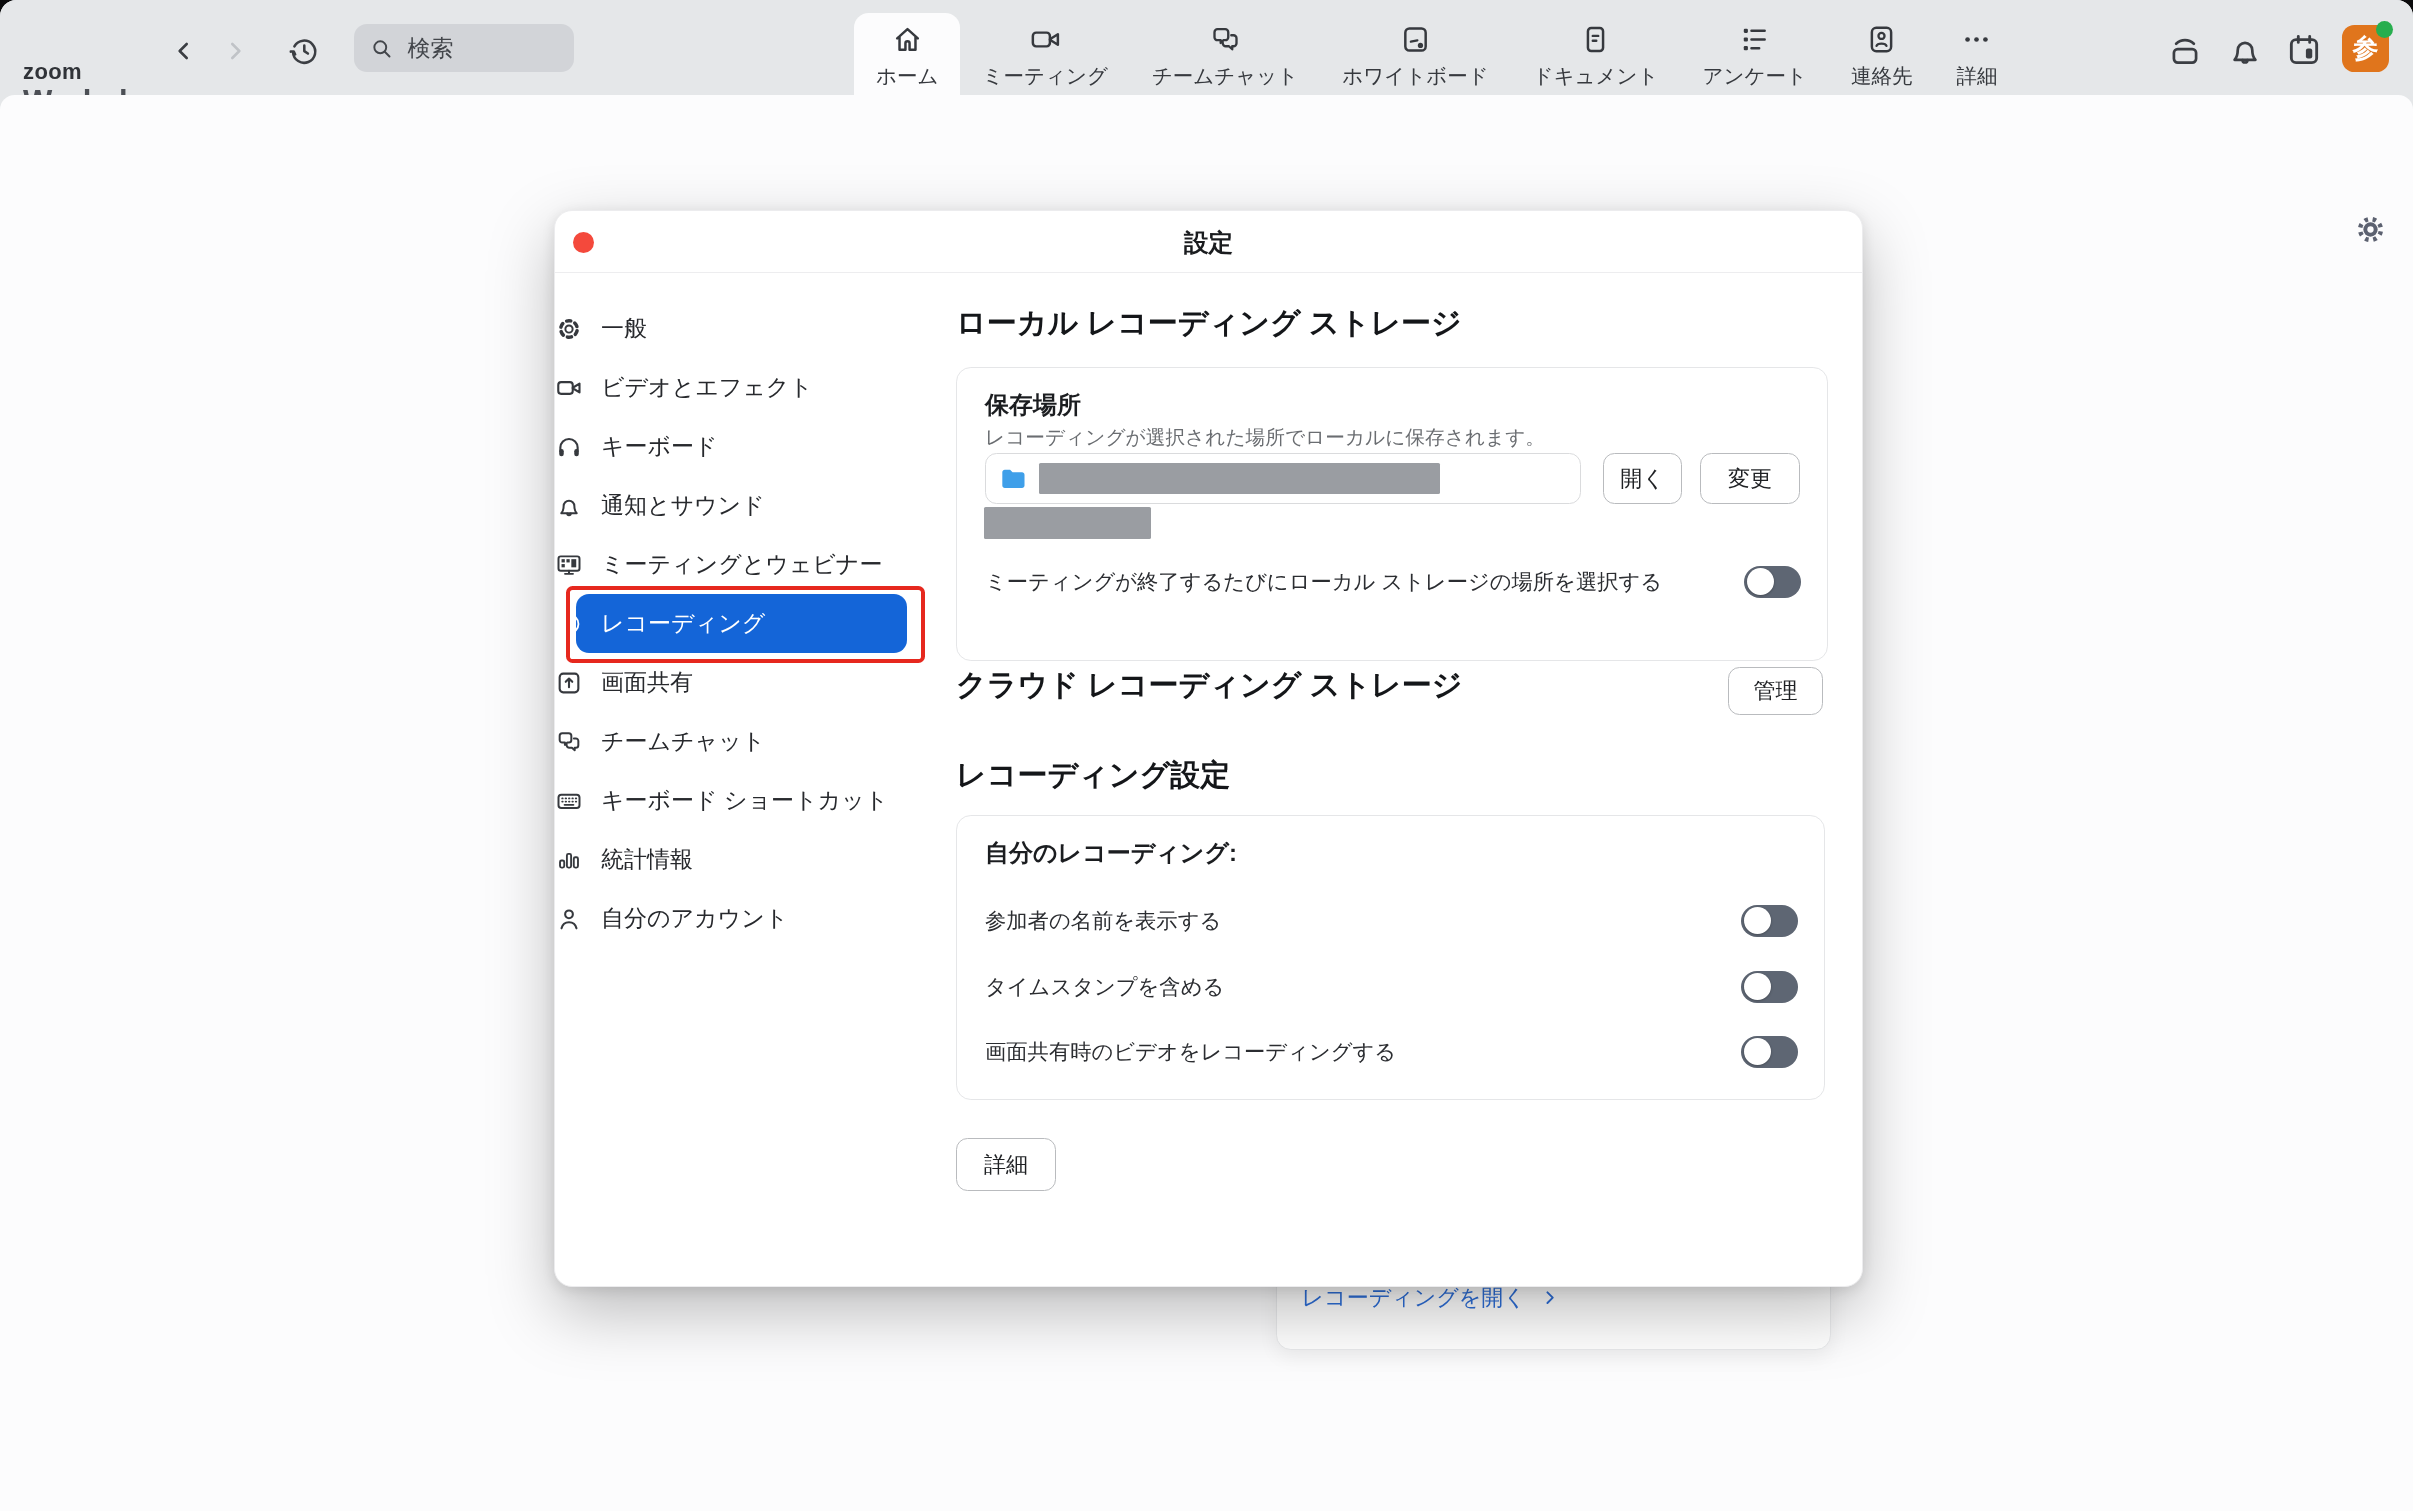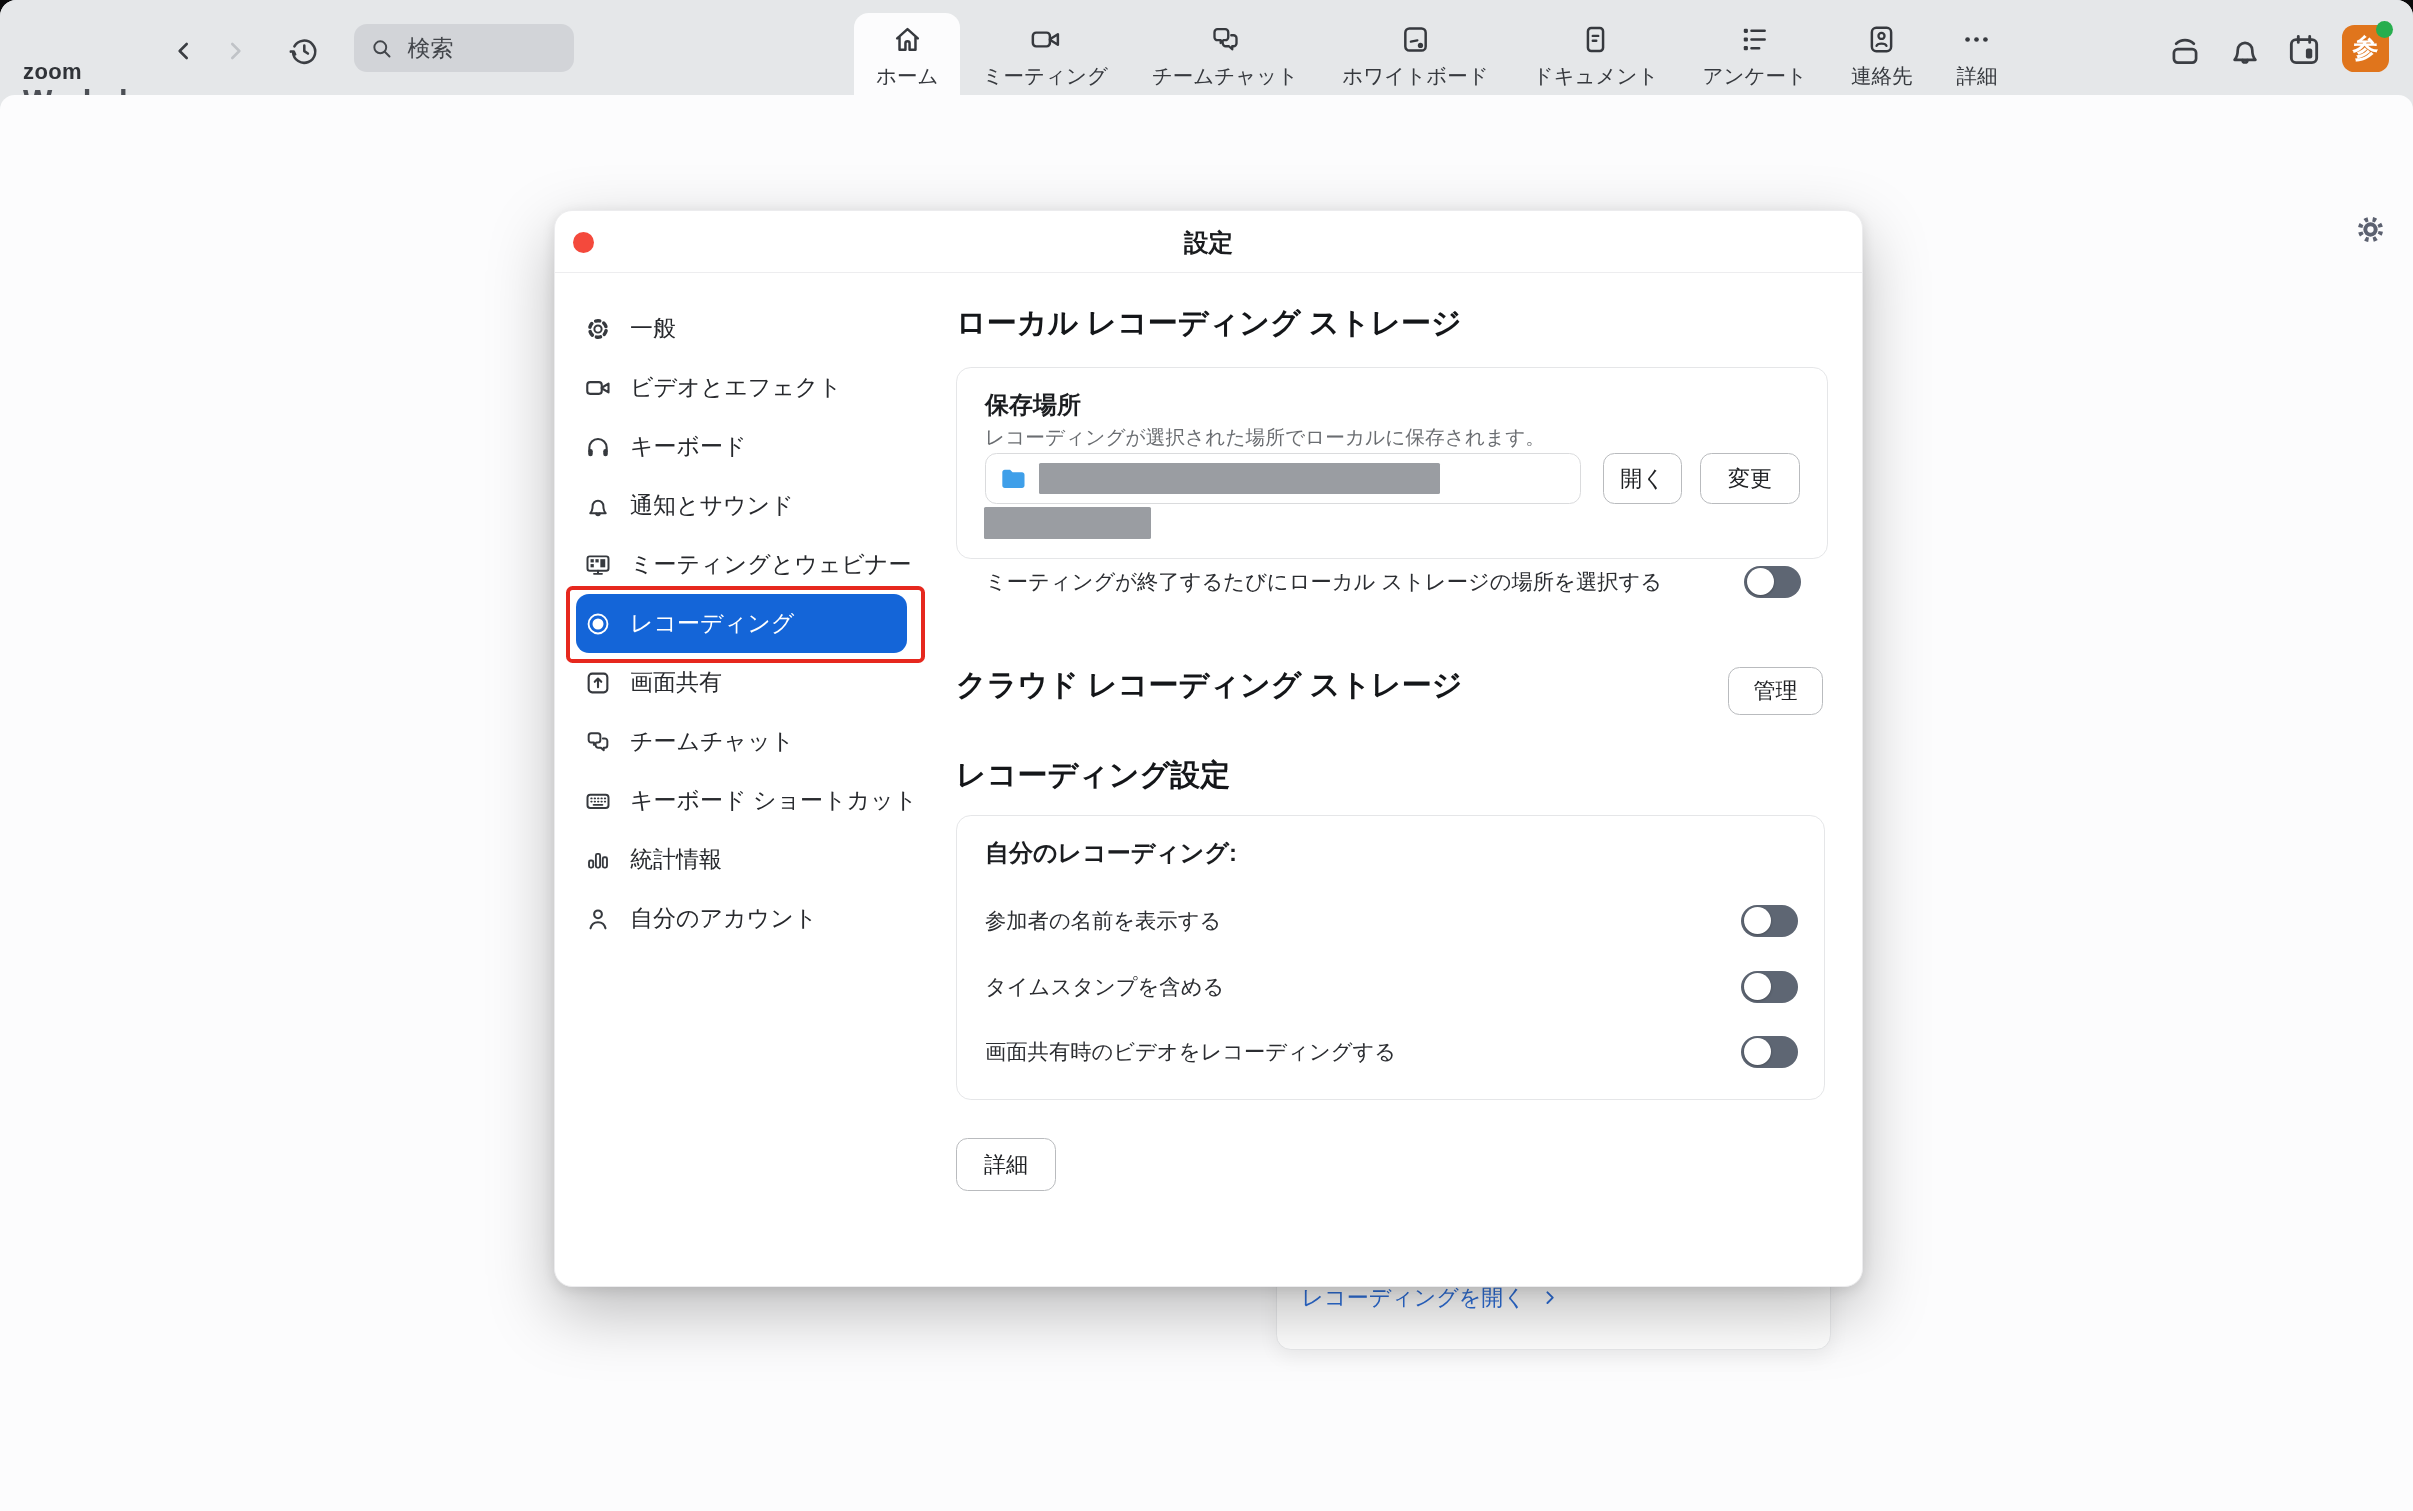--- a/index.html
+++ b/index.html
@@ -47,34 +47,34 @@
   
   #dialog{position:absolute;left:554px;top:115px;width:1309px;height:1077px;background:#fff;border-radius:18px;
     box-shadow:0 24.6px 66px rgba(0,0,0,.26),0 3.3px 13px rgba(0,0,0,.10);border:0.8px solid #ececee;}
   #dlg-header{position:absolute;left:0;top:0;width:100%;height:62px;border-bottom:1.6px solid #ededef;}
   #dlg-close{position:absolute;left:18px;top:20.5px;width:21.3px;height:21.3px;border-radius:50%;background:#f4493c;}
   #dlg-title{position:absolute;left:0;top:0;width:100%;height:62px;display:flex;align-items:center;justify-content:center;
     font-size:24.6px;font-weight:700;color:#1a1c1f;}
 
   
   #side-list{position:absolute;left:0;top:88px;width:386px;}
-  .side-item{position:relative;height:59px;display:flex;align-items:center;padding-left:29px;gap:18px;color:#27292d;font-size:23px;}
+  .side-item{position:relative;height:59px;display:flex;align-items:center;gap:18px;color:#27292d;font-size:23px;}
   .side-item .si-label{white-space:nowrap;}
   .side-item.selected{color:#fff;}
   .side-pill{position:absolute;left:20.5px;top:383px;width:331px;height:59px;border-radius:13px;background:#1465d8;z-index:0;}
   .side-item{z-index:1;}
   #annotation{position:absolute;left:10.7px;top:375px;width:359px;height:77px;border:4.1px solid #e6281e;border-radius:6.6px;z-index:3;pointer-events:none;}
 
   
   .h1{position:absolute;font-size:30px;font-weight:700;color:#141619;white-space:nowrap;}
   #h1-local{left:401px;top:92px;}
   #h1-cloud{left:401px;top:454px;}
   #h1-settings{left:401px;top:544px;}
   .card{position:absolute;background:#fff;border:1.6px solid #e5e6e8;border-radius:14.8px;}
-  #card-local{left:401px;top:156px;width:872px;height:192px;}
+  #card-local{left:401px;top:156px;width:872px;height:294px;}
   #card-settings{left:401px;top:604px;width:869px;height:285px;}
   .card-title{position:absolute;left:28px;font-size:24px;font-weight:700;color:#1b1d20;white-space:nowrap;}
   #save-loc-title{top:21.3px;}
   #save-loc-desc{position:absolute;left:28px;top:56px;font-size:19.7px;color:#6a6d71;white-space:nowrap;}
   #path-input{position:absolute;left:28px;top:85px;width:596px;height:51px;border:1.6px solid #dadbdd;border-radius:11.5px;background:#fff;
     display:flex;align-items:center;padding-left:11.5px;gap:11.5px;}
   #path-redact{width:401px;height:31px;background:#9a9da2;border-radius:1.6px;}
   #redact2{position:absolute;left:27px;top:139px;width:167px;height:32px;background:#9a9da2;border-radius:1.6px;}
   .btn{display:flex;align-items:center;justify-content:center;background:#fff;border:1.6px solid #b9bbbe;border-radius:11.5px;
     font-size:22px;color:#1f2124;white-space:nowrap;}

